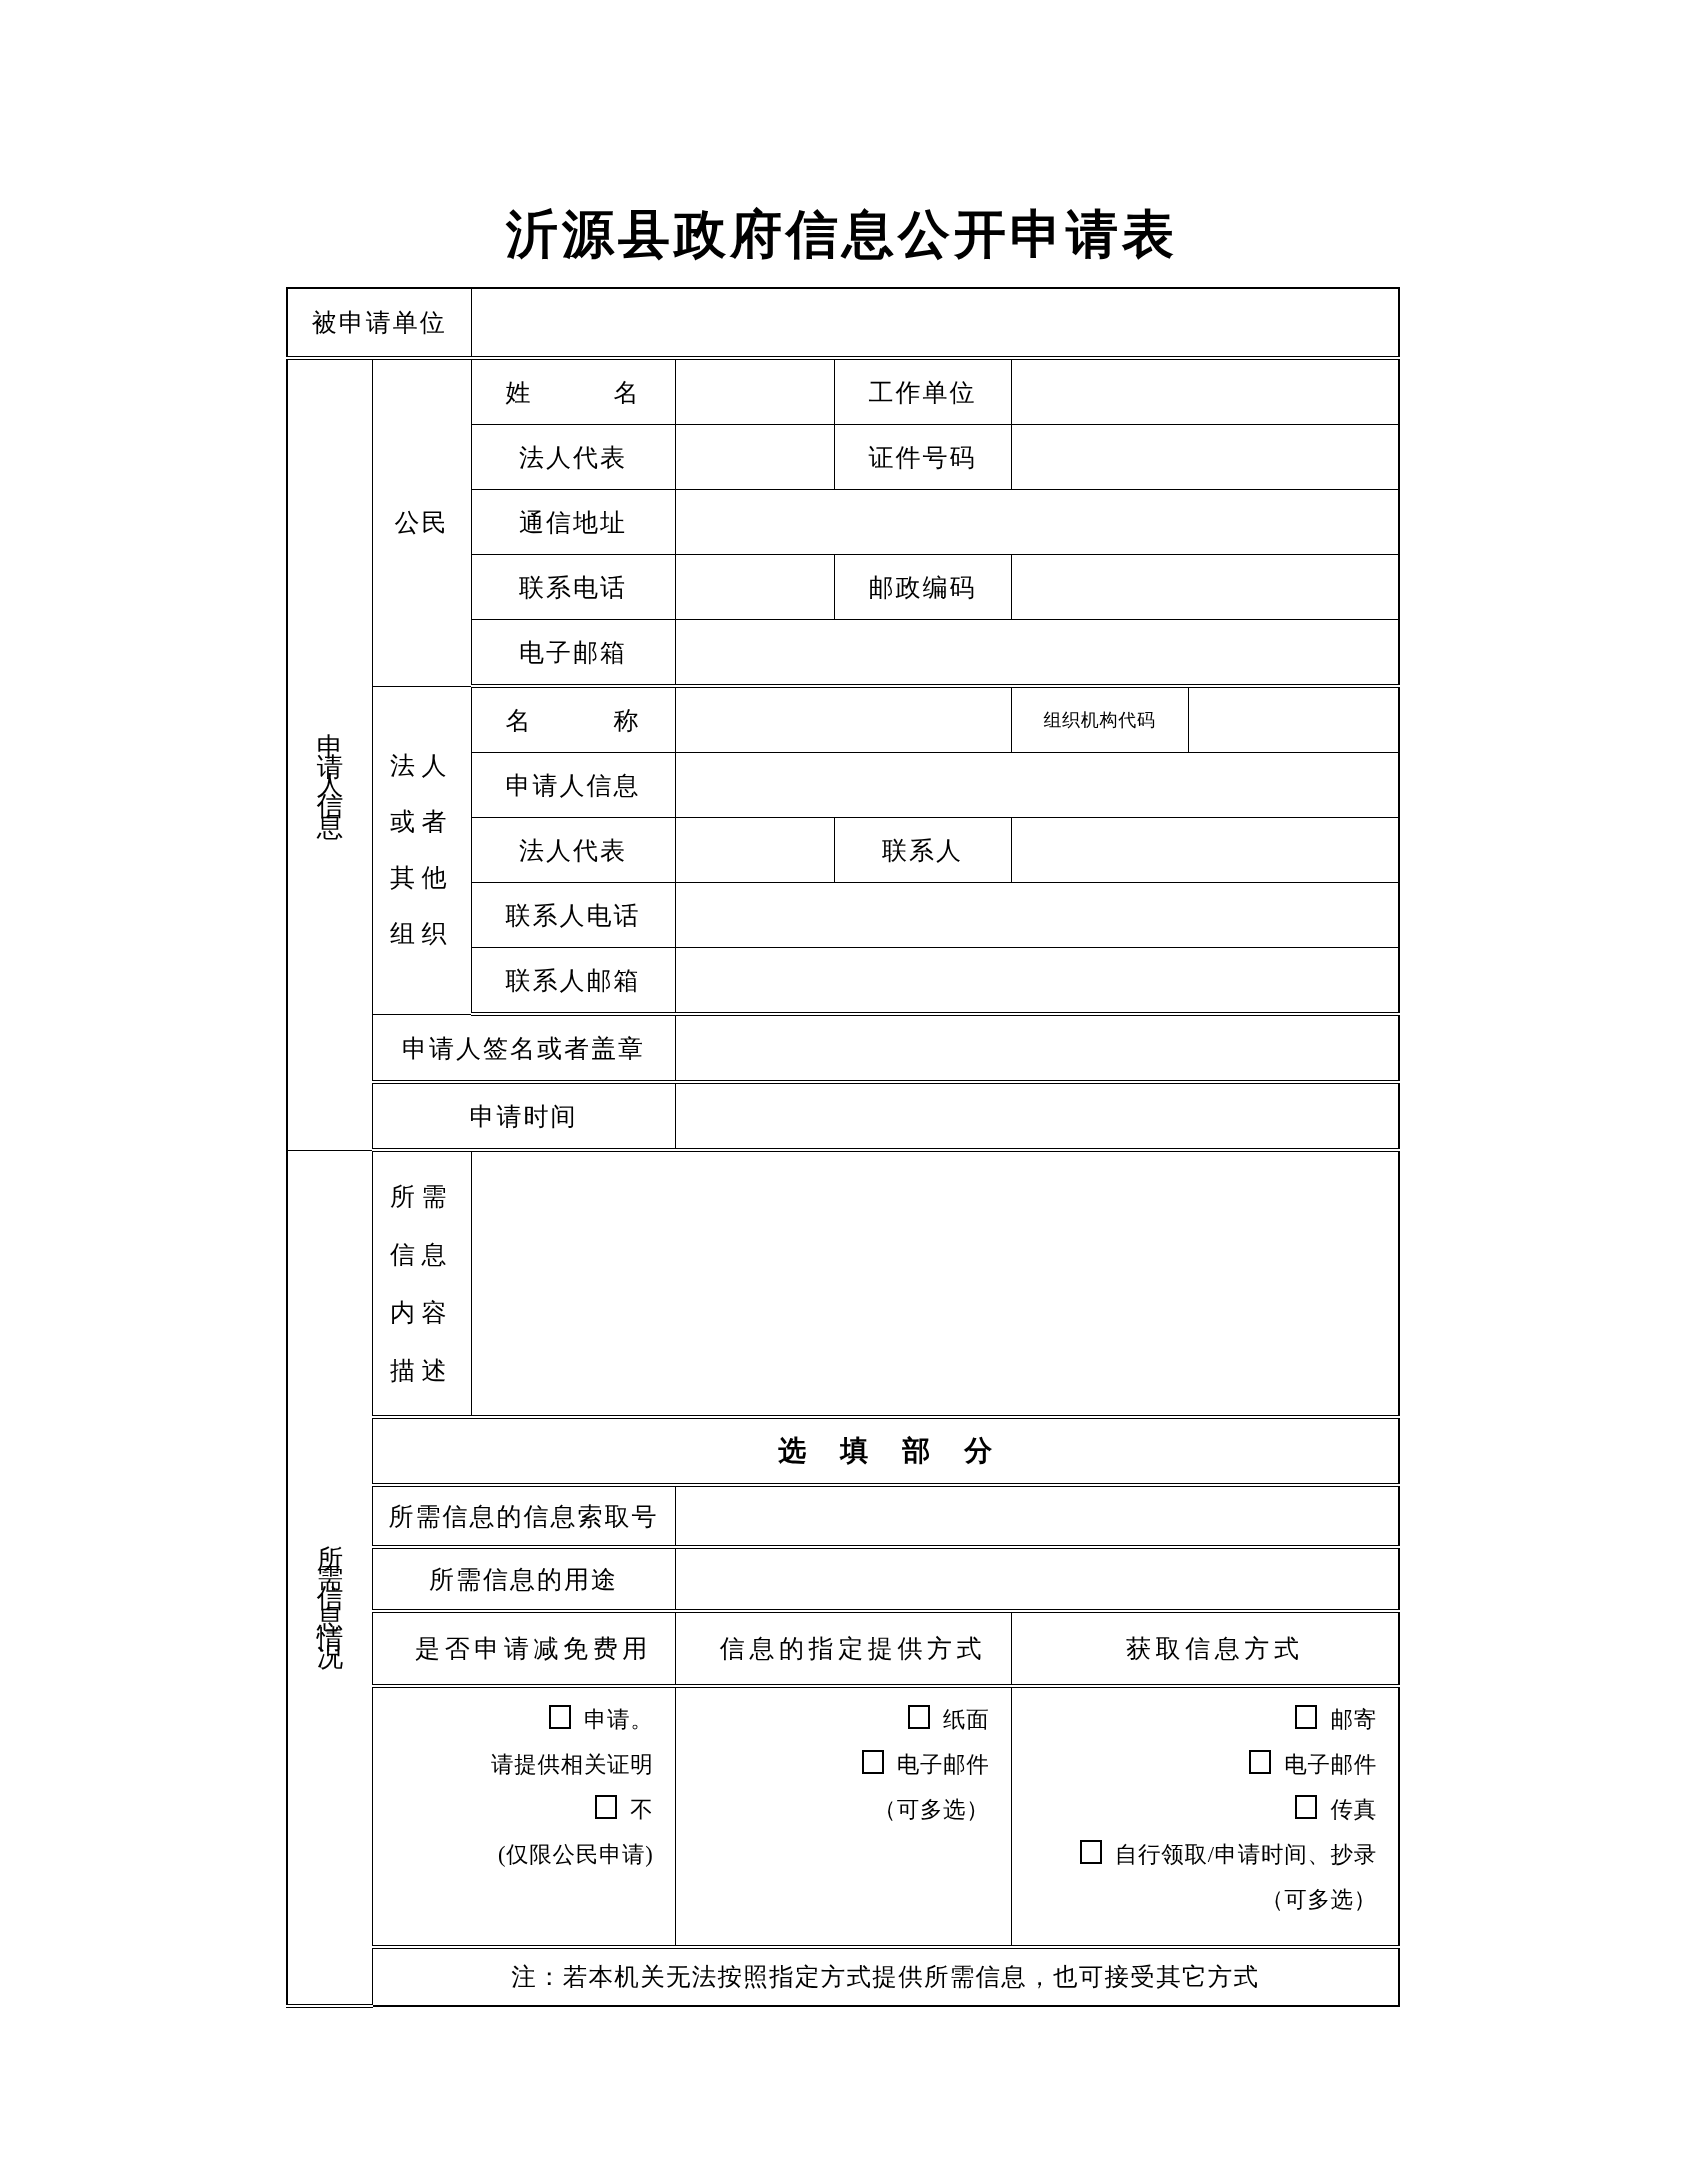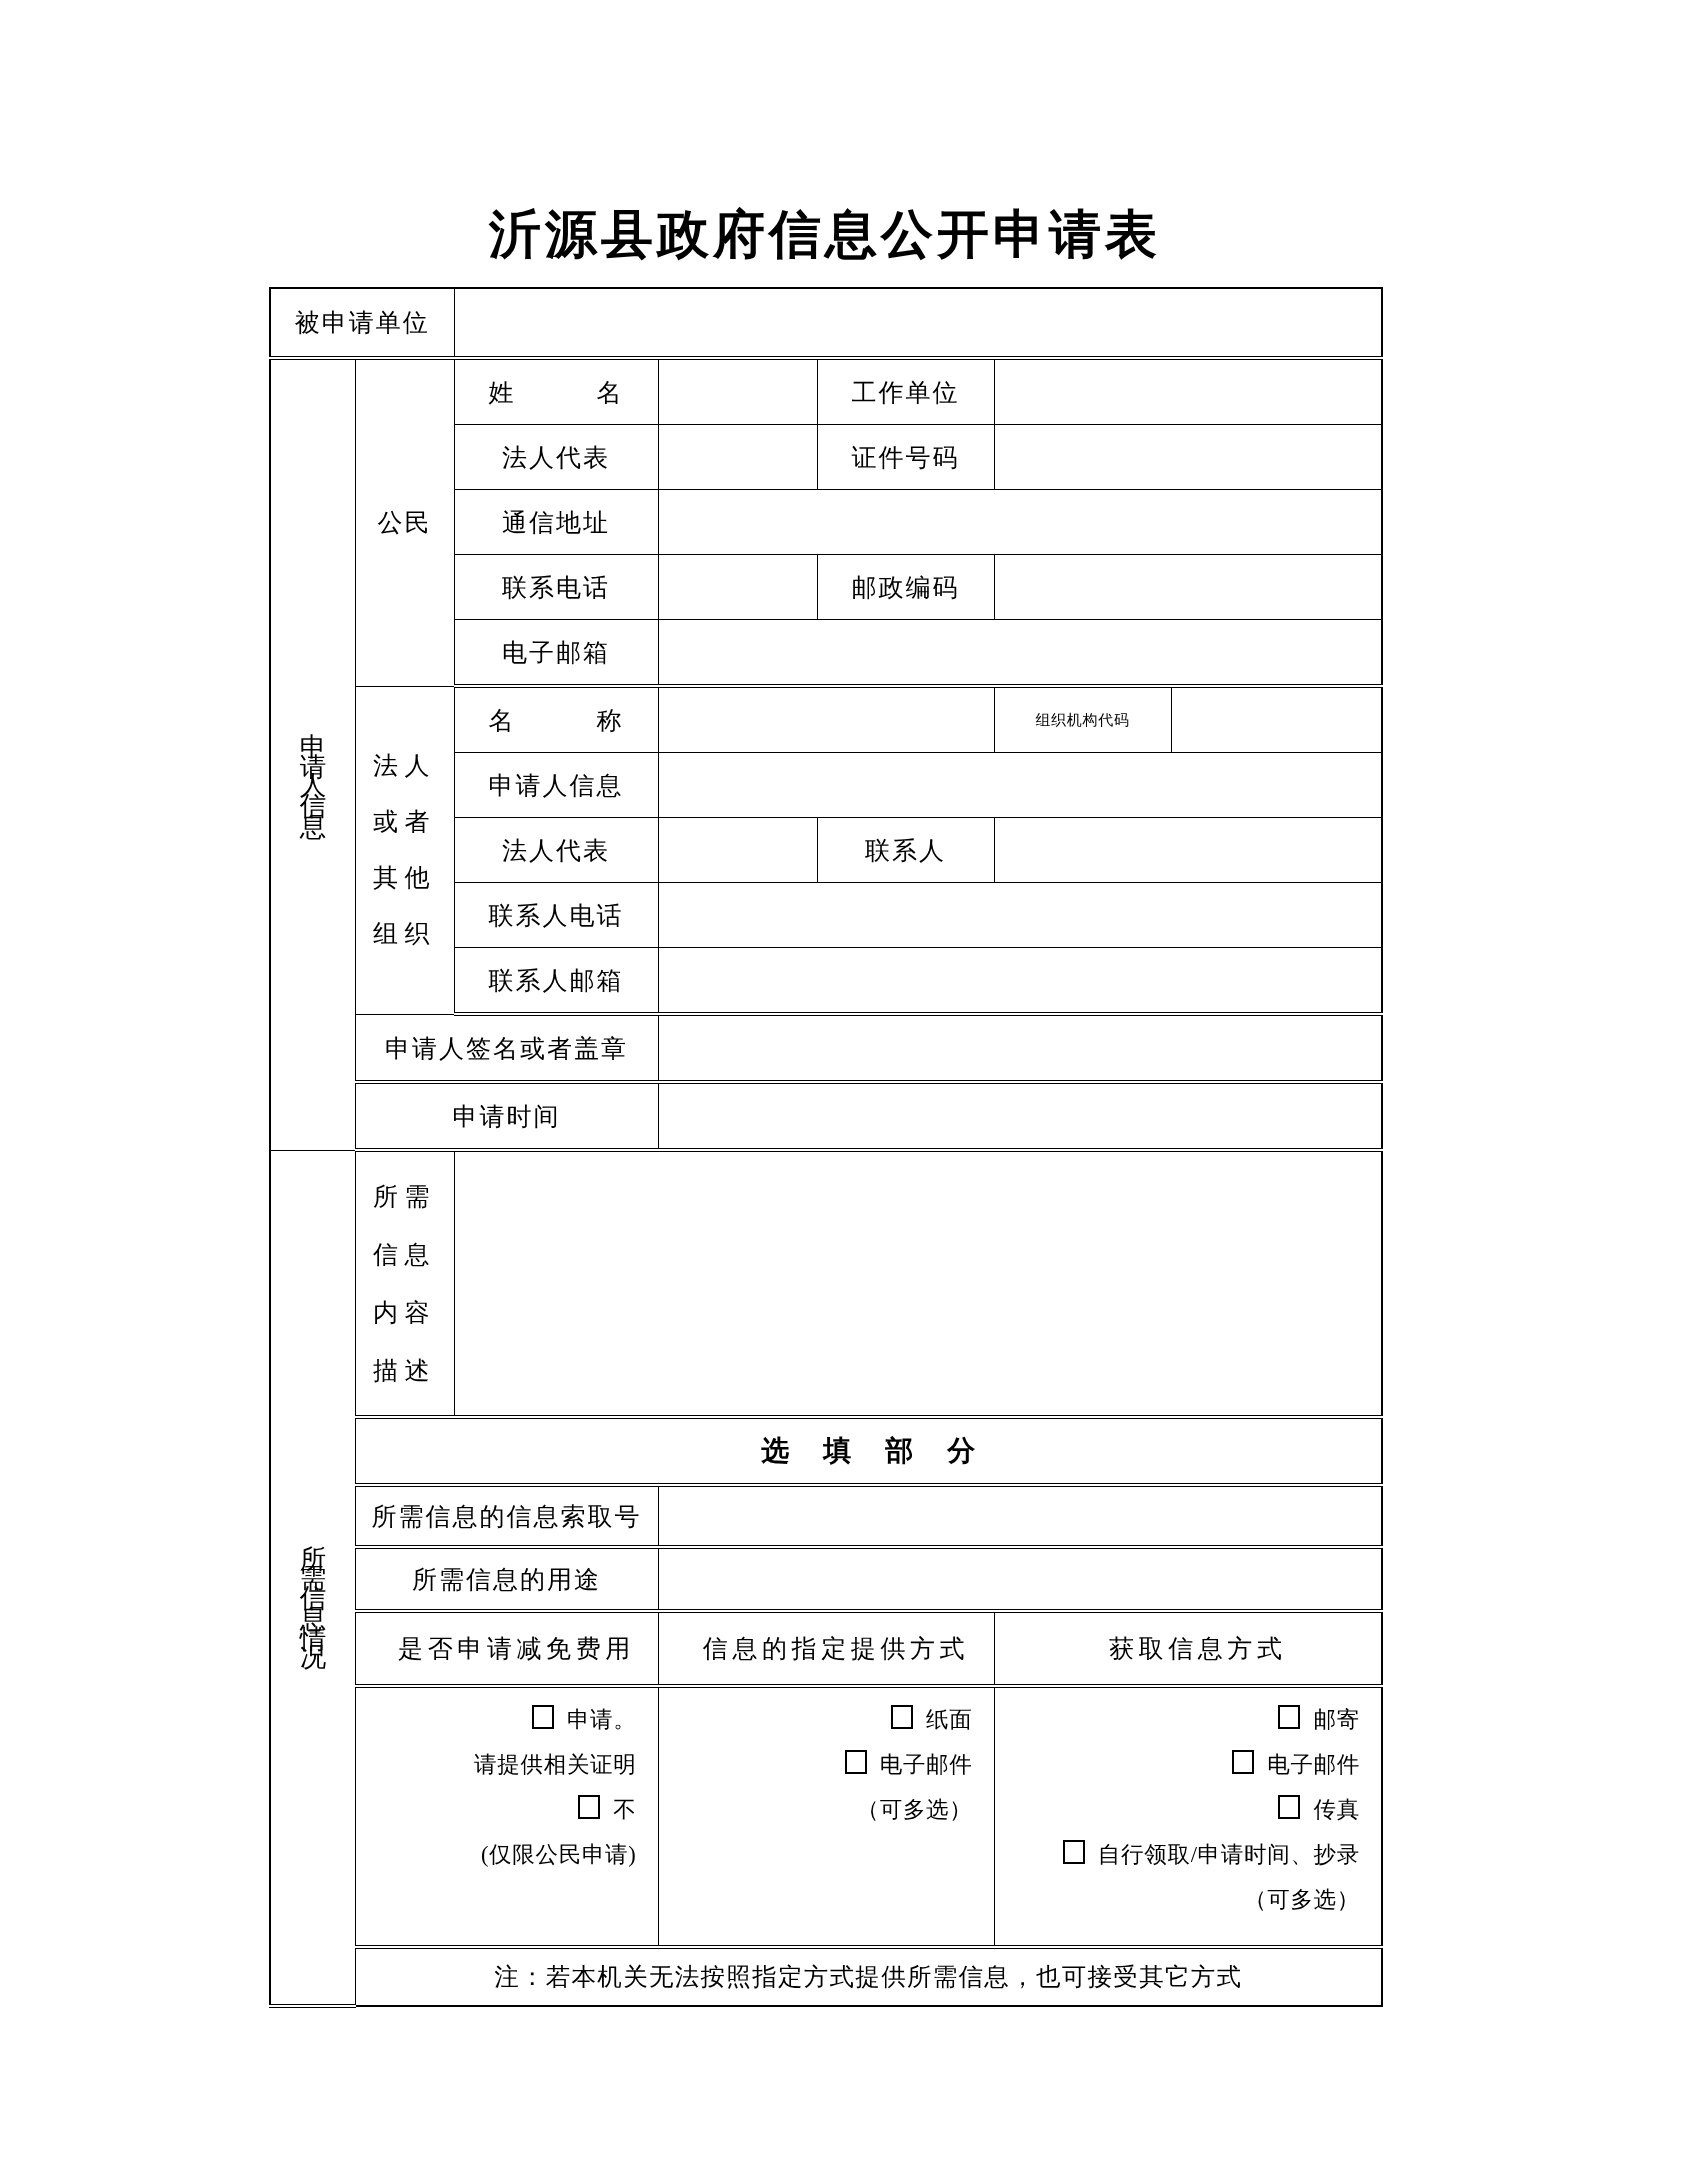--- a/index.html
+++ b/index.html
@@ -1,21 +1,21 @@
 <!DOCTYPE html>
 <html style="font-size:10.6px"><head>
 <meta charset="utf-8">
 <style>
   html,body { margin:0; padding:0; background:#e8e8e8; }
   .page {
     position:relative; width:1687px; height:2183px; background:#ffffff;
     font-family:"Liberation Serif","DejaVu Serif",serif; color:#000;
     overflow:hidden;
   }
-  .sheet { position:absolute; left:269px; top:0; width:1112px; }
+  .sheet { position:absolute; left:286px; top:0; width:1112px; }
   .title {
     margin-top:204px; height:61px; line-height:61px;
     text-align:center; font-size:52px; font-weight:bold; letter-spacing:4px;
     white-space:nowrap;
   }
   table.form {
     margin-top:22px; border-collapse:collapse; table-layout:fixed;
     width:1112px; border:2.6px solid #000;
   }
   td { border:1.3px solid #000; font-size:25px; letter-spacing:2px;
@@ -38,21 +38,21 @@
     display:inline-block;
   }
   .wrap2 {
     width:64px; margin:0 auto; line-height:58px; letter-spacing:6.6px;
     text-align:center; font-size:25px;
   }
   .wrap2.tight { line-height:56px; }
   .spread-pad { padding:0 34px; }
   .optional-hdr { font-weight:bold; font-size:28px; letter-spacing:34px; padding-left:34px; white-space:nowrap; }
   .hdr3 { letter-spacing:4.6px;padding-left:20px; }
-  .small { font-size:15px; letter-spacing:0.7px; }
+  .small { font-size:18px; letter-spacing:0.7px; }
   .note-cell { font-size:24.5px; letter-spacing:1.3px;border-radius:12px; }
 
   .cb-cell {
     vertical-align:top; text-align:right; padding:9.3px 21px;
     line-height:45px; font-size:22.5px; letter-spacing:0.7px;
   }
   .cb-line { white-space:nowrap; }
   .cb {
     display:inline-block; width:18px; height:20.5px; border:2px solid #000;
     margin-right:13.2px; vertical-align:-2px; background:#fff;

